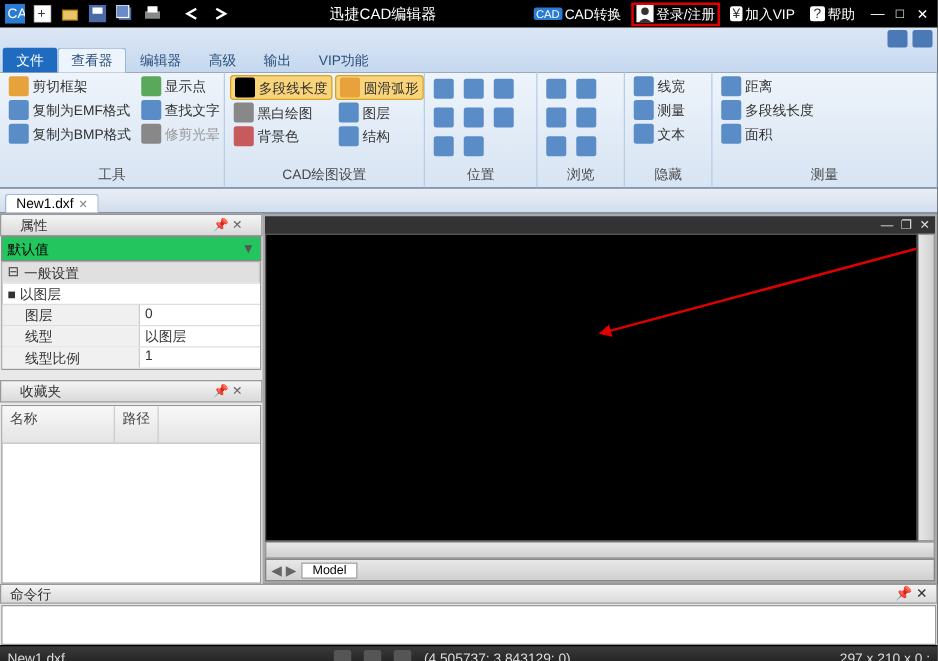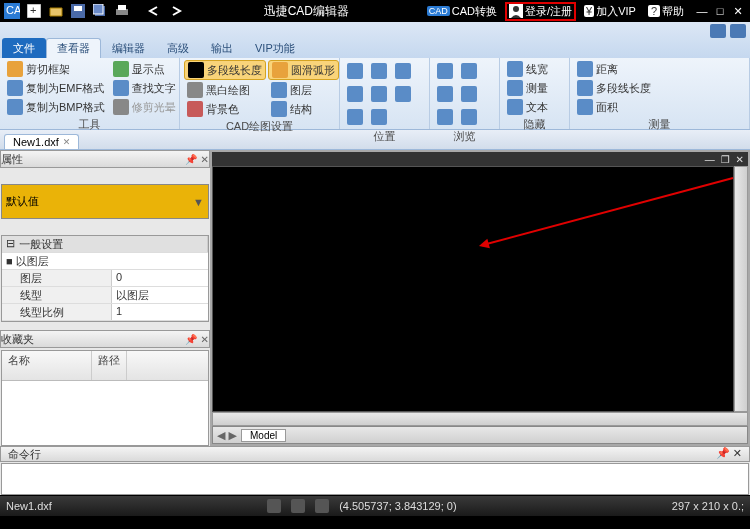--- a/index.html
+++ b/index.html
@@ -11,39 +11,39 @@
 .titlebar .rbtn{padding:1px 4px;color:#fff;display:flex;align-items:center;gap:2px;cursor:pointer}
 .titlebar .rbtn.login{border:2px solid #e00000;padding:0 2px}
 .winbtns{display:flex;gap:2px;margin-left:6px}
 .winbtn{width:16px;height:16px;display:flex;align-items:center;justify-content:center;color:#fff}
 .ribbon-tabs{height:36px;background:linear-gradient(#dce7f5,#c5d8ef);display:flex;align-items:end;padding-left:2px;position:relative}
 .ribbon-tab{padding:2px 10px;color:#2b4f7a;border:1px solid transparent;border-bottom:none}
 .ribbon-tab.file{background:#1e6bbf;color:#fff;border-radius:3px 3px 0 0}
 .ribbon-tab.active{background:#eef4fb;border-color:#9db8d9;border-radius:3px 3px 0 0}
 .ribbon-help{position:absolute;right:4px;top:2px;display:flex;gap:4px}
 .ribbon-help span{width:16px;height:14px;background:#4a79b5;border-radius:2px}
-.ribbon{height:72px;background:linear-gradient(#eef4fb,#d7e4f3);border-bottom:1px solid #9db8d9;display:flex}
+.ribbon{height:93px;background:linear-gradient(#eef4fb,#d7e4f3);border-bottom:1px solid #9db8d9;display:flex}
 .rgroup{border-right:1px solid #b8ccE4;display:flex;flex-direction:column;padding:2px 4px}
 .rgroup .body{flex:1;display:flex;gap:2px}
 .rgroup .label{text-align:center;color:#4a4a4a;padding:1px 0}
 .rcol{display:flex;flex-direction:column;gap:1px}
 .rbtn2{display:flex;align-items:center;gap:3px;padding:1px 3px;color:#333;white-space:nowrap}
 .rbtn2 .ico{width:16px;height:16px;background:#5a8cc7;border-radius:2px;flex-shrink:0}
 .rbtn2.highlight{background:#f9d47a;border:1px solid #d4a322;border-radius:3px}
 .rbtn2.accent{background:#f9d47a;border:1px solid #d4a322;border-radius:3px}
 .smallbtn{width:22px;height:22px;display:flex;align-items:center;justify-content:center}
 .smallbtn .ico{width:16px;height:16px;background:#5a8cc7;border-radius:2px}
 .doctab-bar{height:20px;background:linear-gradient(#e8eef7,#d2ddeb);border-bottom:1px solid #9db8d9;display:flex;align-items:end;padding-left:4px}
 .doctab{background:#fff;border:1px solid #9db8d9;border-bottom:none;padding:1px 8px;border-radius:3px 3px 0 0;display:flex;align-items:center;gap:4px}
 .doctab .x{color:#888;font-size:9px}
 .main{height:296px;display:flex;background:#a8a8a8}
 .leftpane{width:210px;display:flex;flex-direction:column;background:#e8e8e8}
-.panel-head{height:18px;background:linear-gradient(#f4f4f4,#dadada);border:1px solid #999;display:flex;align-items:center;justify-content:space-between;padding:0 0;color:#333}
+.panel-head{height:18px;background:linear-gradient(#f4f4f4,#dadada);border:1px solid #999;display:flex;align-items:center;justify-content:space-between;padding:0 15px;color:#333}
 .panel-head .px{font-size:10px;color:#666}
-.combo{height:35px;background:#eab308;border:1px solid #888;display:flex;align-items:center;justify-content:space-between;padding:0 4px;margin:16px 1px}
+.combo{height:20px;background:#22c55e;border:1px solid #888;display:flex;align-items:center;justify-content:space-between;padding:0 4px;margin:0 1px}
 .combo .arr{color:#555}
 .propgrid{flex:0 0 auto;background:#fff;border:1px solid #999;margin:0 1px}
 .prow{display:flex;height:17px;border-bottom:1px solid #ddd}
 .prow .k{width:110px;padding:1px 4px;background:#f0f0f0;border-right:1px solid #ccc;color:#333}
 .prow .v{flex:1;padding:1px 4px;color:#333}
 .prow.header{background:#e0e0e0}
 .prow.header .k{background:#e0e0e0;width:100%}
 .fav{flex:1;display:flex;flex-direction:column;margin-top:2px}
 .favlist{flex:1;background:#fff;border:1px solid #999;margin:0 1px}
 .favhdr{display:flex;height:30px;background:linear-gradient(#f8f8f8,#e4e4e4);border-bottom:1px solid #bbb}

